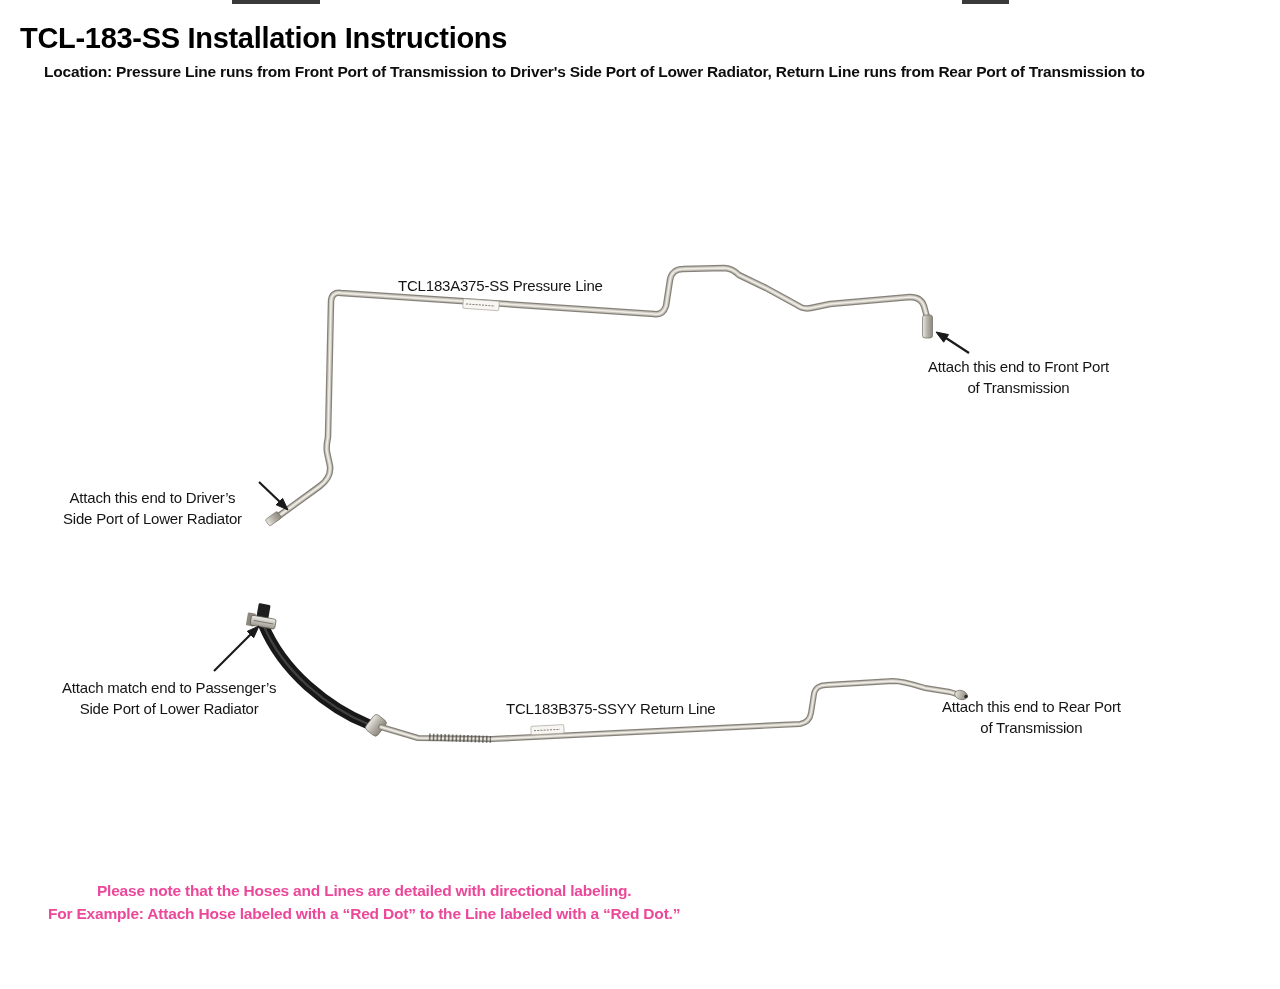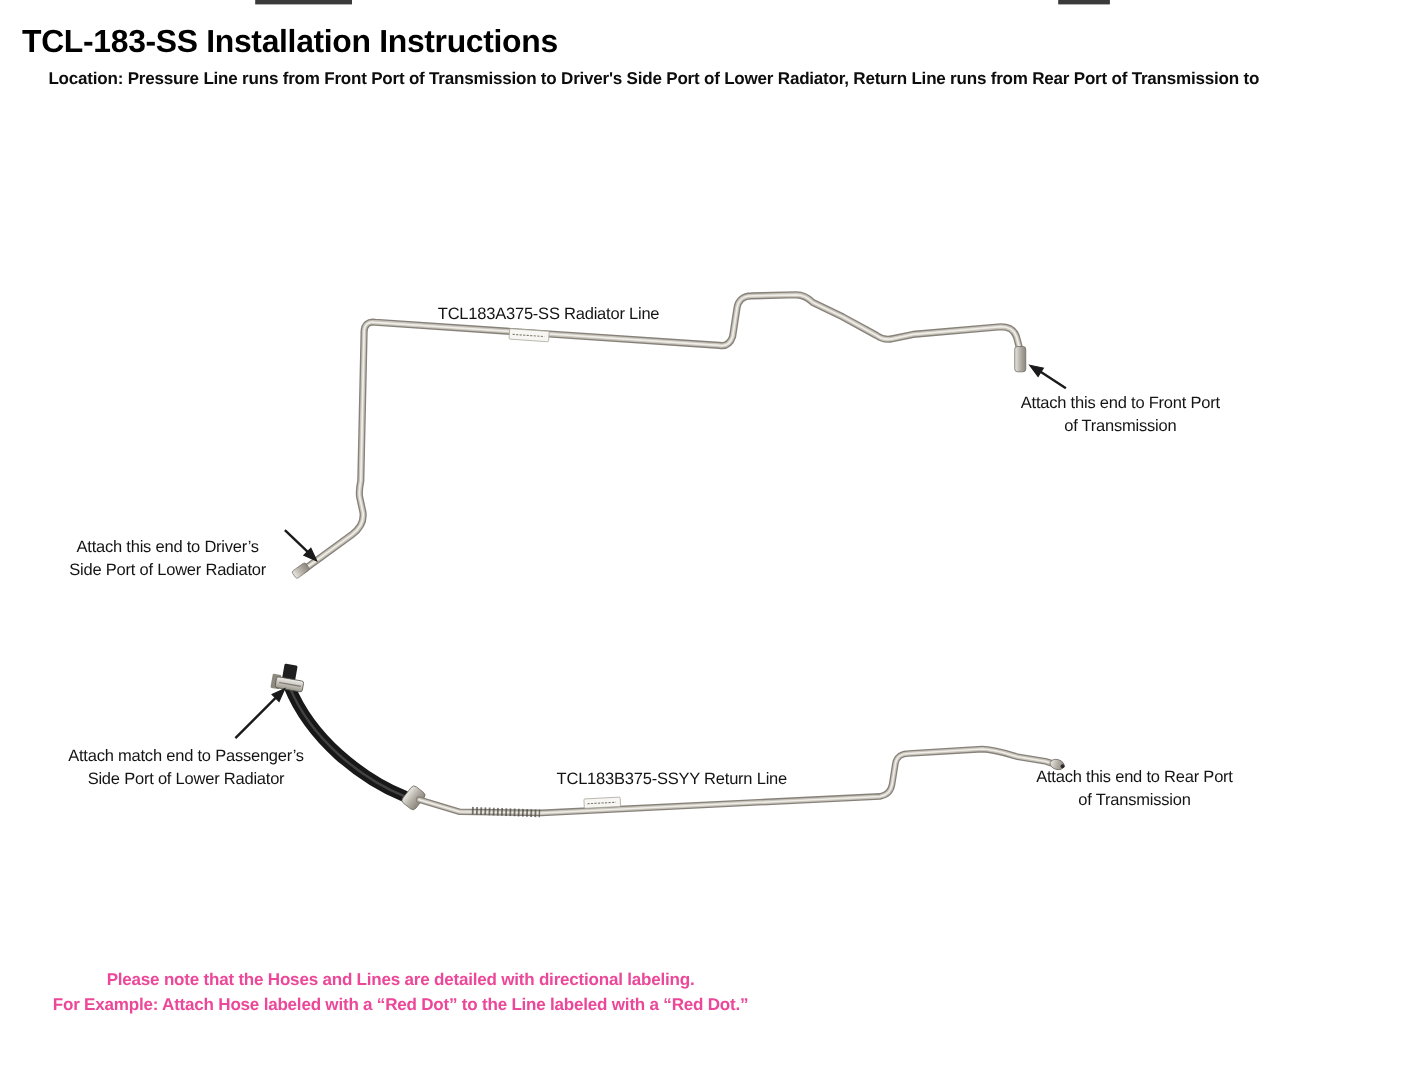--- a/index.html
+++ b/index.html
@@ -166,21 +166,21 @@
         <line x1="969" y1="353" x2="946" y2="338" stroke-width="2.2"></line>
         <polygon points="936,332 948.5,334.6 943.7,342.2"></polygon>
       </g>
       <g>
         <line x1="214" y1="671" x2="251" y2="634" stroke-width="2.2"></line>
         <polygon points="259,626 253.7,637.7 247.3,631.3"></polygon>
       </g>
     </g>
   </svg>
 
-  <div class="lbl" style="left:398px;top:275px;">TCL183A375-SS Radiator Line</div>
+  <div class="lbl" style="left:398px;top:275px;">TCL183A375-SS Pressure Line</div>
 
   <div class="lbl" style="left:913px;top:356px;margin-left:15px;">
     <span class="ln">Attach this end to Front Port</span>
     <span class="ln">of Transmission</span>
   </div>
 
   <div class="lbl" style="left:63px;top:487px;">
     <span class="ln">Attach this end to Driver’s</span>
     <span class="ln">Side Port of Lower Radiator</span>
   </div>

